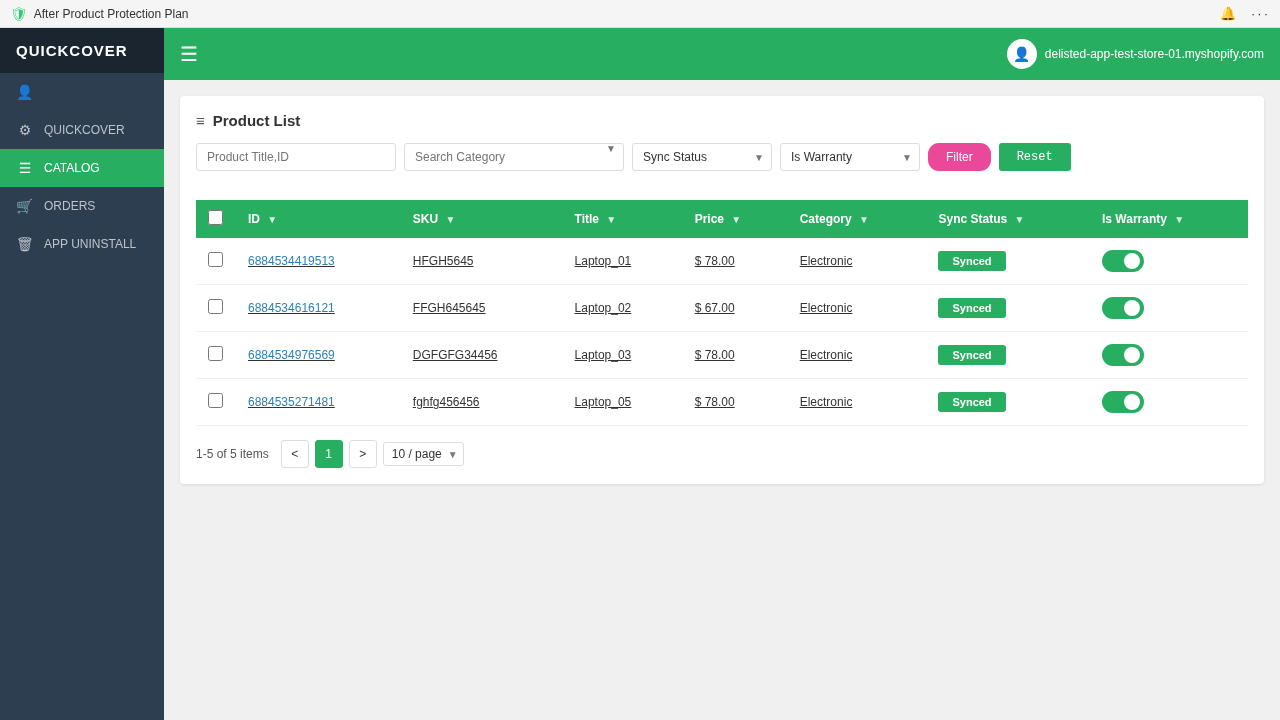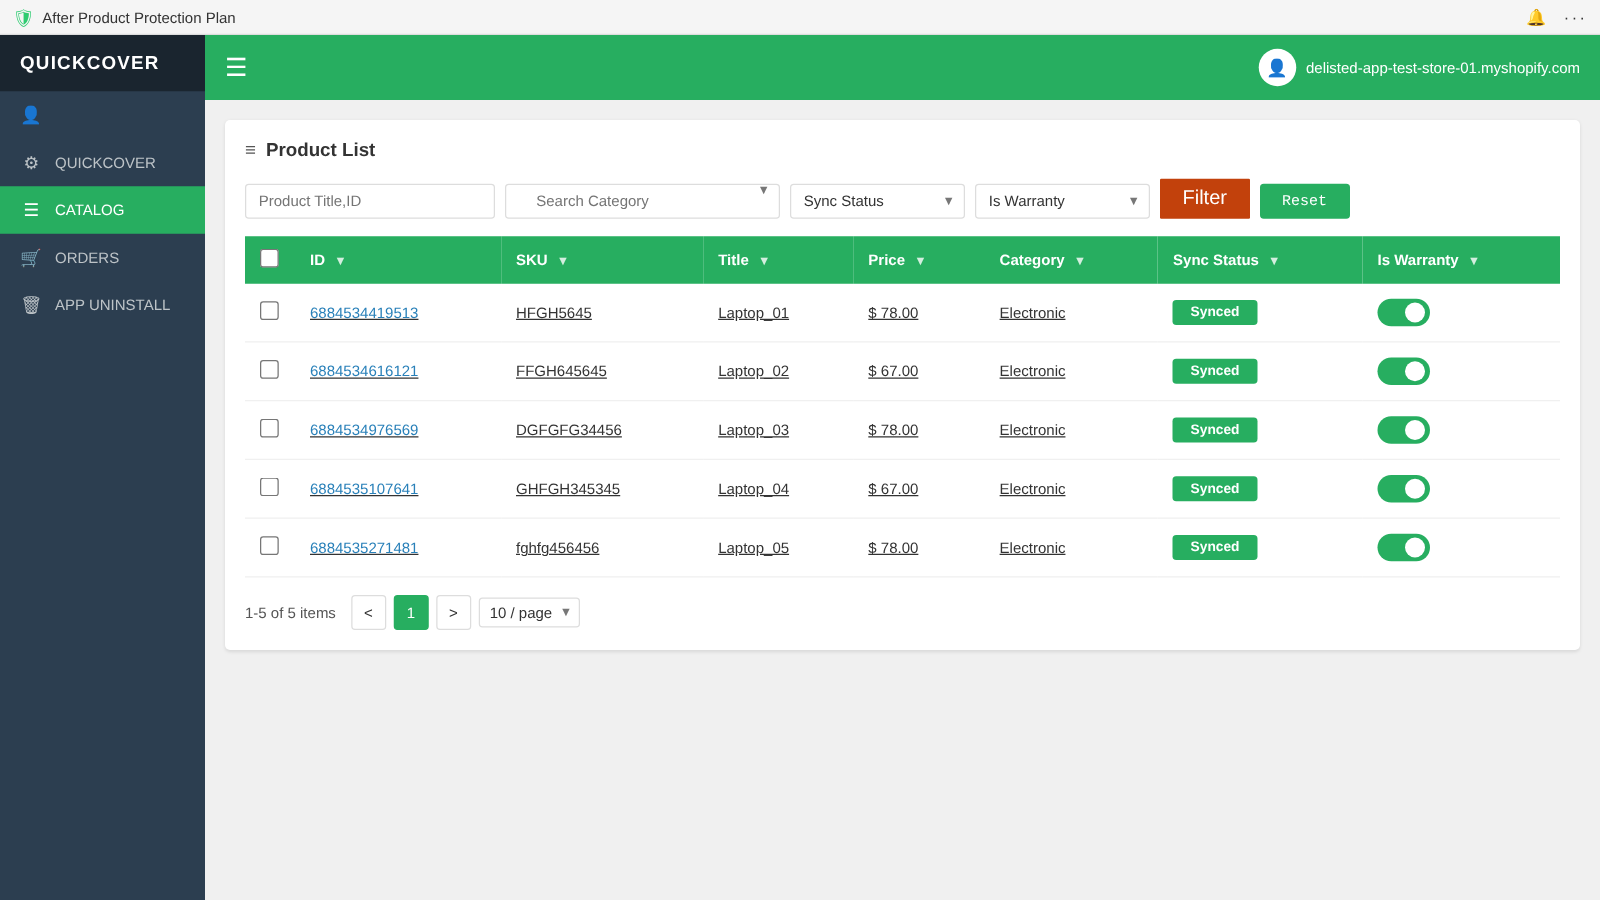--- a/index.html
+++ b/index.html
@@ -94,22 +94,22 @@
       display: flex;
       align-items: center;
       gap: 8px;
     }
     .card-title .list-icon { color: #555; }
 
     
     .filters-row {
       display: flex;
       gap: 8px;
-      margin-bottom: 14px;
-      align-items: flex-end;
+      margin-bottom: 29px;
+      align-items: flex-start;
     }
     .filter-input {
       border: 1px solid #ddd;
       border-radius: 3px;
       padding: 6px 10px;
       font-size: 12px;
       color: #333;
       outline: none;
       width: 200px;
     }
@@ -135,32 +135,32 @@
       right: 8px;
       pointer-events: none;
       color: #777;
       font-size: 10px;
     }
     .category-wrap { position: relative; flex: 1; max-width: 220px; }
     .category-input {
       width: 100%;
       border: 1px solid #ddd;
       border-radius: 3px;
-      padding: 6px 28px 6px 24px;
+      padding: 6px 28px 6px 10px;
       font-size: 12px;
       color: #999;
       outline: none;
     }
     .btn-filter {
-      background: #c2410c;
+      background: #ec4899;
       color: #fff;
       border: none;
-      border-radius: 1px;
+      border-radius: 11px;
       padding: 7px 18px;
-      font-size: 16px;
+      font-size: 12px;
       cursor: pointer;
       font-weight: 500;
     }
     .btn-reset {
       background: #27ae60;
       color: #fff;
       border: none;
       border-radius: 3px;
       padding: 7px 18px;
       font-size: 12px;
@@ -438,41 +438,20 @@
           <input type="checkbox" checked="" style="">
           <span class="toggle-slider"></span>
         </label>
       </div>
     </td>
   </tr>
               <tr>
     <td>
       <input type="checkbox" class="cb" style="">
     </td>
-    <td><span class="id-text">6884535107641</span></td>
-    <td>GHFGH345345</td>
-    <td>Laptop_04</td>
-    <td>$ 67.00</td>
-    <td>Electronic</td>
-    <td>
-      <span class="badge-synced">Synced</span>
-    </td>
-    <td>
-      <div class="toggle-wrap">
-        <label class="toggle">
-          <input type="checkbox" checked="" style="">
-          <span class="toggle-slider"></span>
-        </label>
-      </div>
-    </td>
-  </tr>
-              <tr>
-    <td>
-      <input type="checkbox" class="cb" style="">
-    </td>
     <td><span class="id-text">6884535271481</span></td>
     <td>fghfg456456</td>
     <td>Laptop_05</td>
     <td>$ 78.00</td>
     <td>Electronic</td>
     <td>
       <span class="badge-synced">Synced</span>
     </td>
     <td>
       <div class="toggle-wrap">

